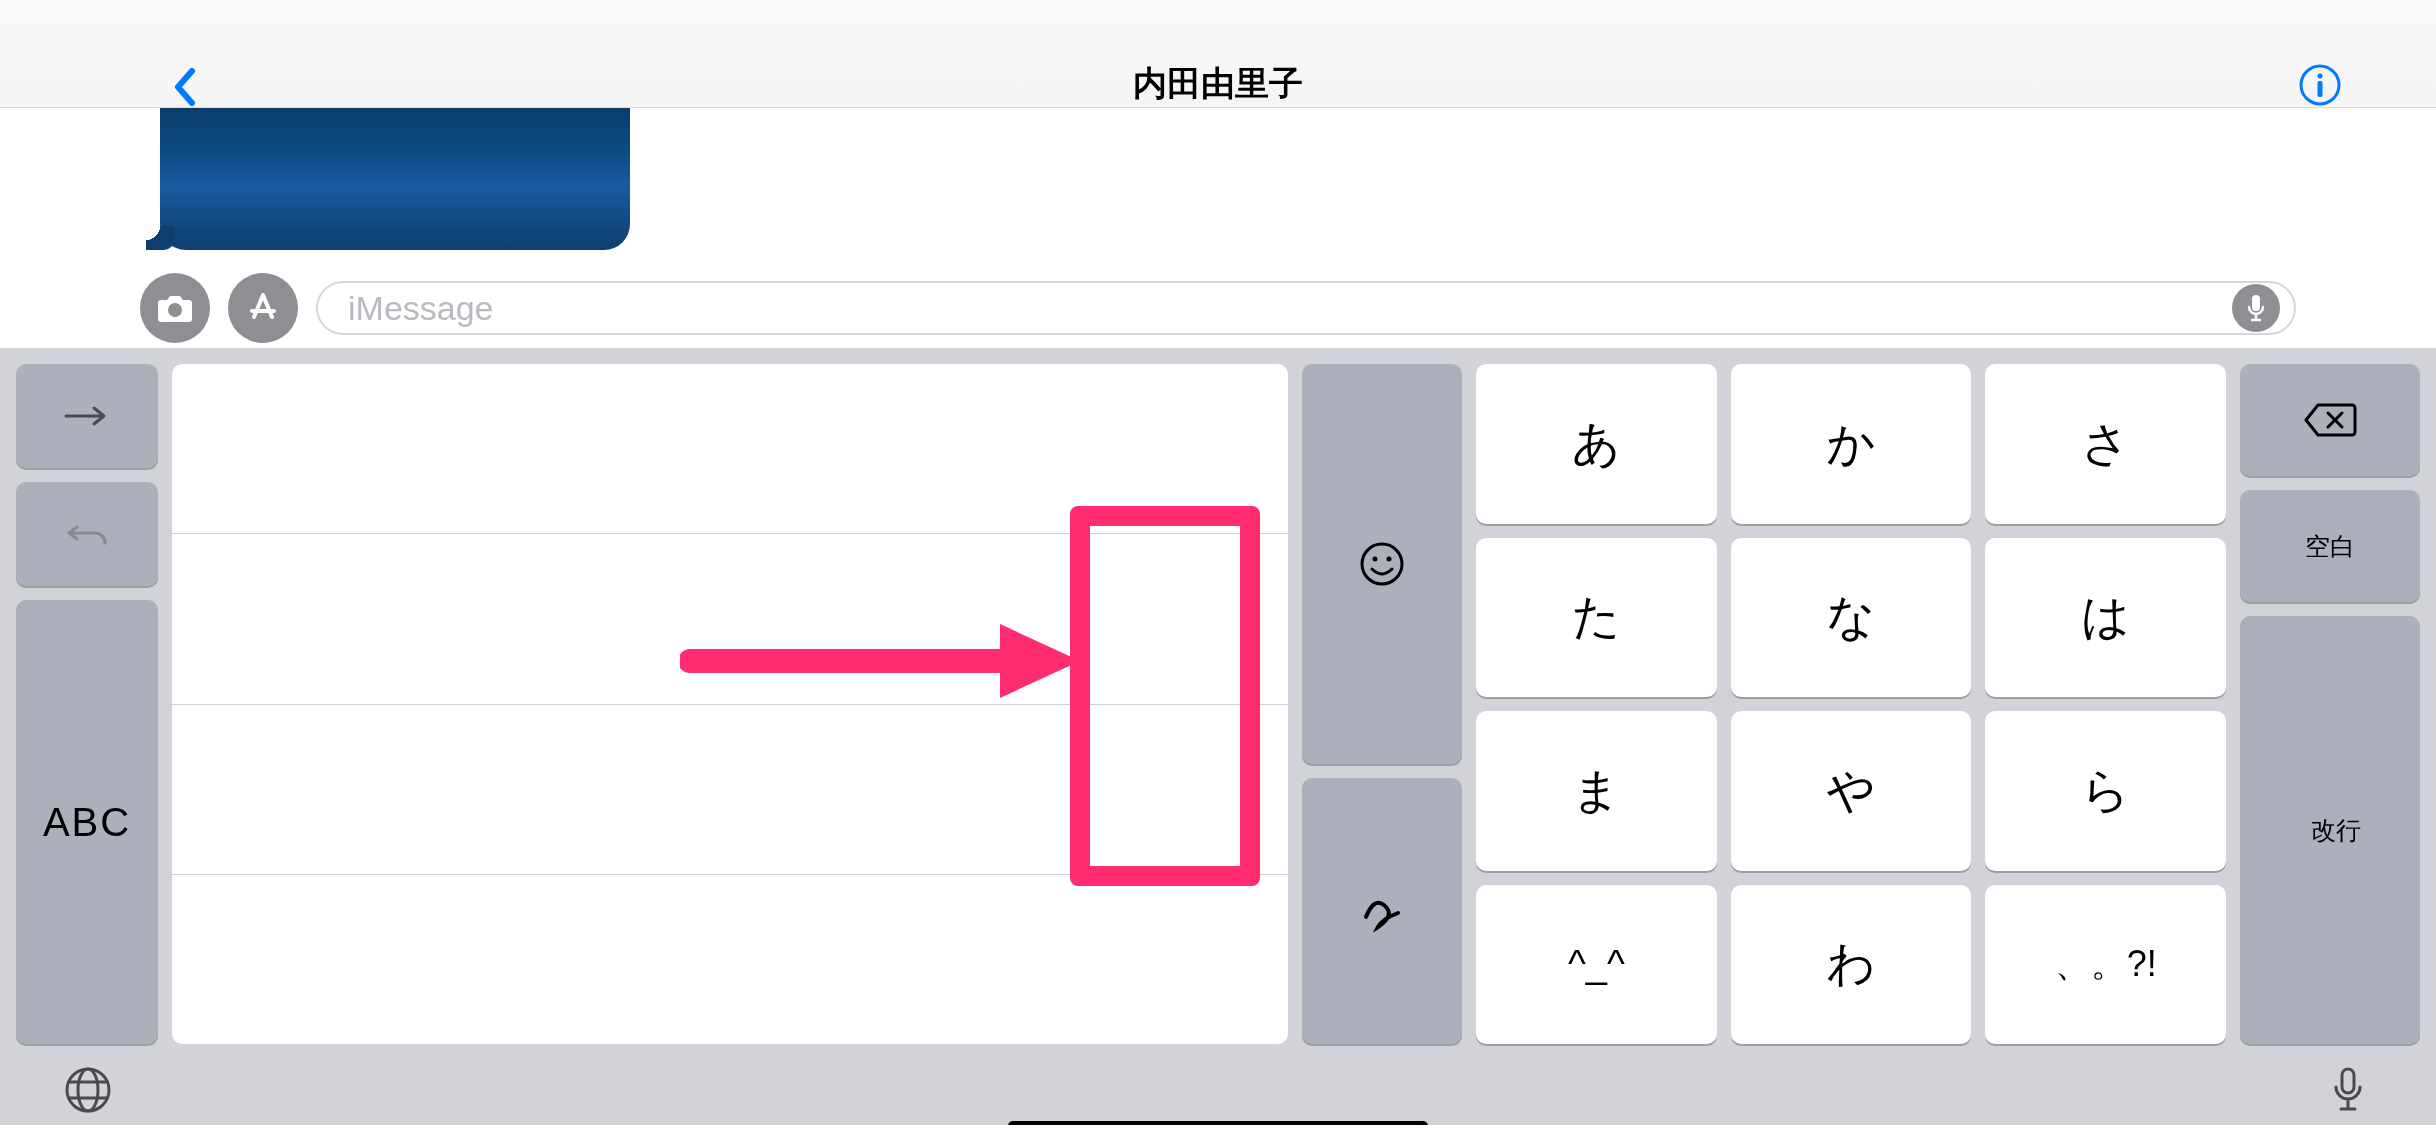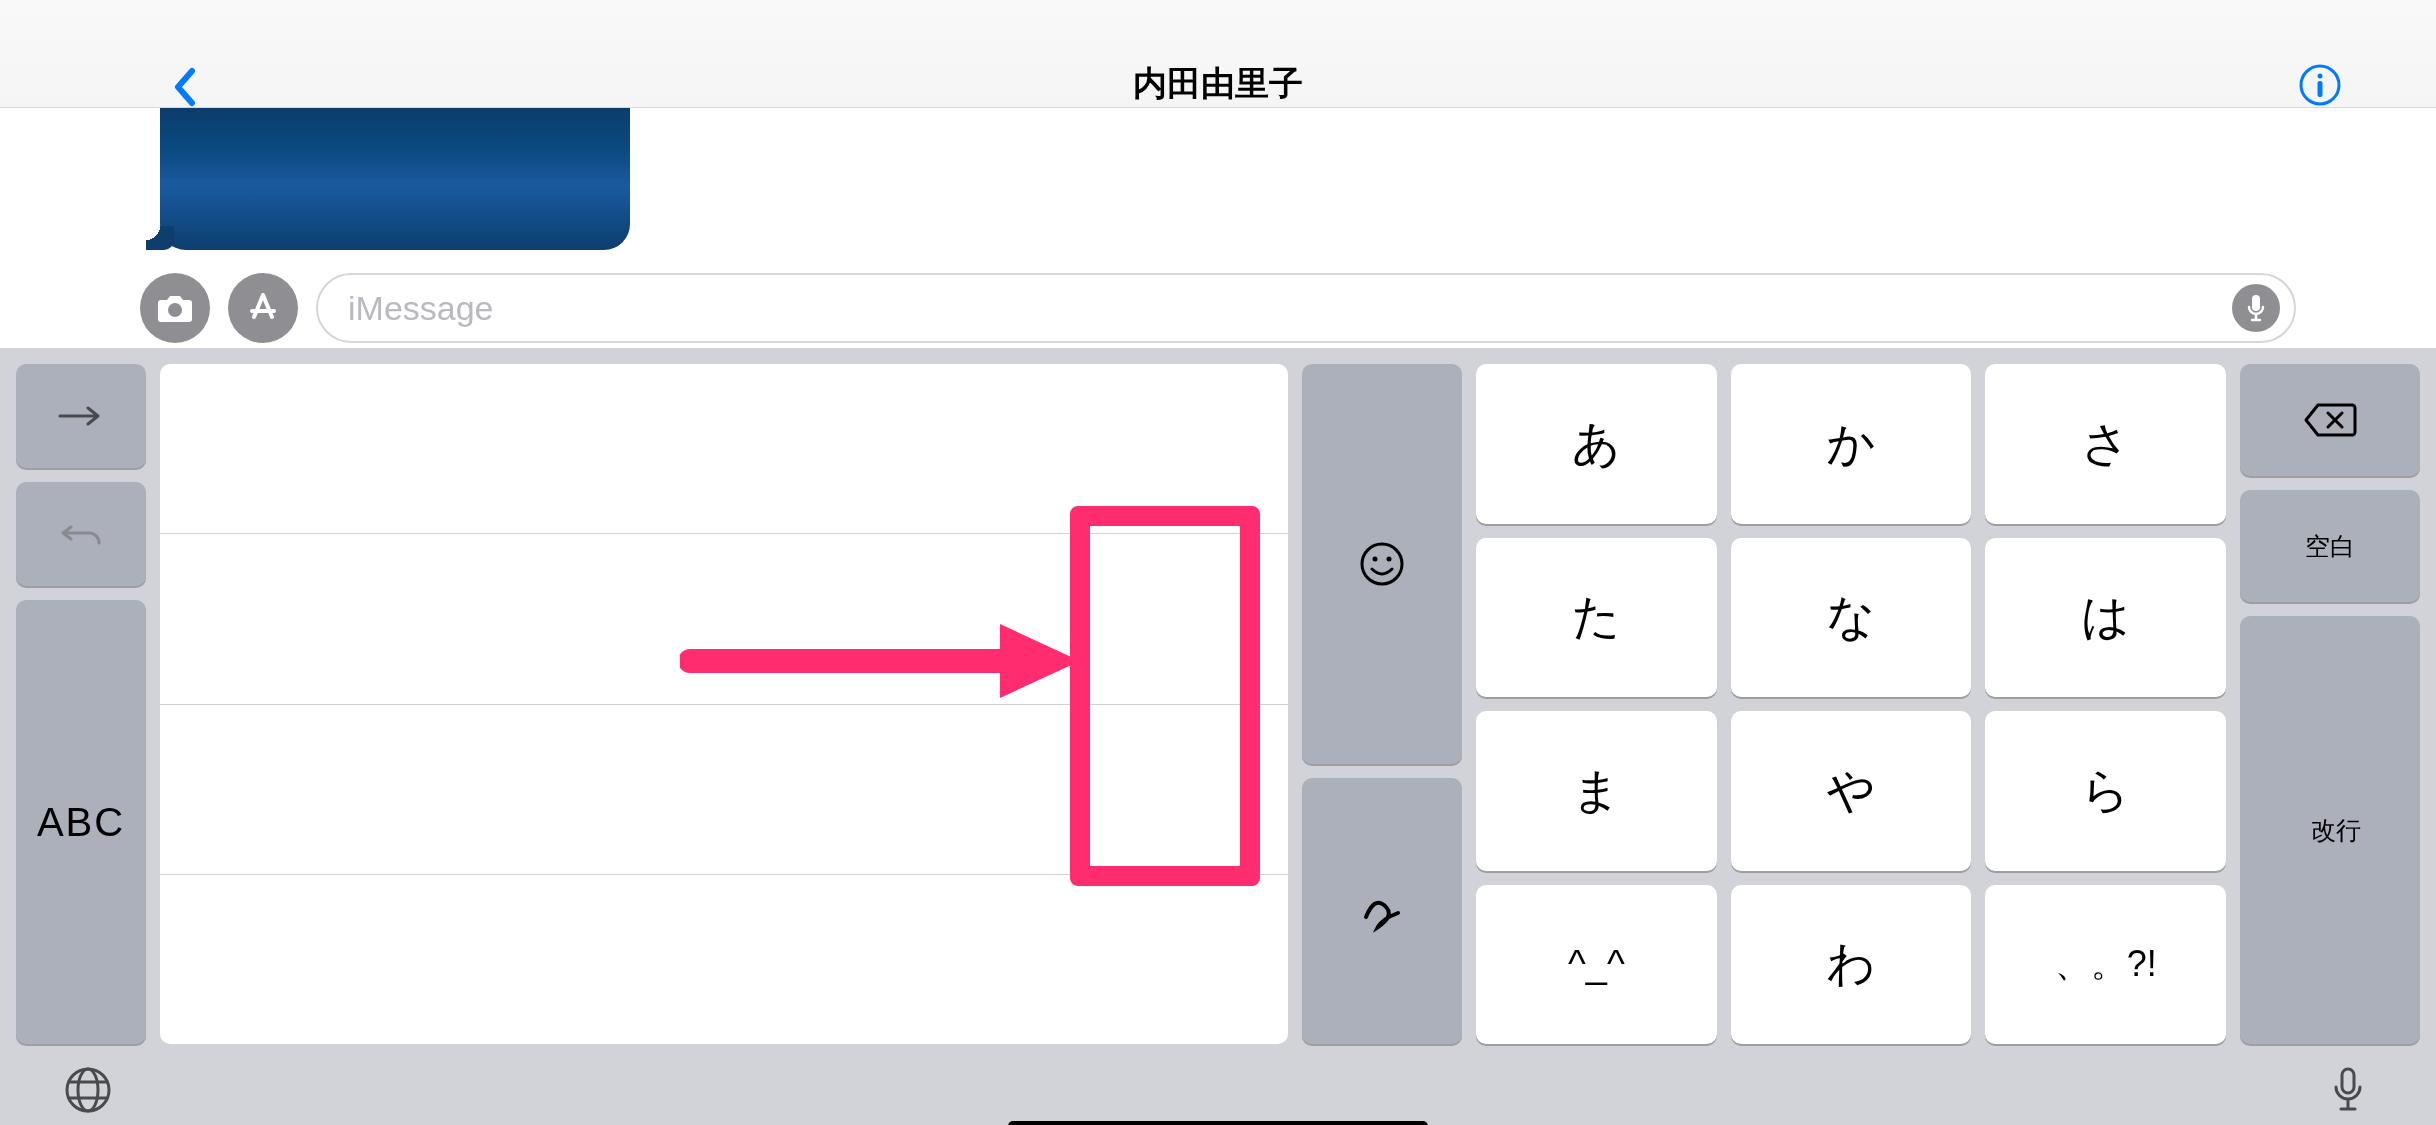--- a/index.html
+++ b/index.html
@@ -45,21 +45,21 @@
       background: #fff;
     }
     .circ-btn {
       width: 70px; height: 70px; border-radius: 50%;
       background: #8e8e93; display: flex; align-items: center; justify-content: center;
       cursor: pointer;
     }
     .apps-btn { position: relative; }
     .apps-btn::before { content: ""; position: absolute; inset: -4px; border-radius: 50%; border: 4px solid #8e8e93; left: auto; width: 70px; height: 70px; right: -8px; z-index: -1; }
     .msg-input {
-      flex: 1; height: 70px; border-radius: 35px;
+      flex: 1; height: 54px; border-radius: 35px;
       border: 2px solid #d6d6d8; background: #fff;
       display: flex; align-items: center; padding: 8px 30px;
       position: relative;
     }
     .msg-placeholder { color: #b9b9bf; font-size: 34px; }
     .mic-in-input {
       position: absolute; right: 14px; top: 50%; transform: translateY(-50%);
       width: 48px; height: 48px; border-radius: 50%; background: #8e8e93;
       display: flex; align-items: center; justify-content: center;
     }
@@ -70,21 +70,21 @@
       background: #d1d3d9;
       padding: 16px 0 0 0;
       position: relative;
     }
     .kb-inner {
       display: flex;
       height: 680px;
       padding: 0 16px;
       gap: 14px;
     }
-    .left-col { width: 130px; display: flex; flex-direction: column; gap: 14px; }
+    .left-col { width: 142px; display: flex; flex-direction: column; gap: 14px; }
     .sugg-area { flex: 1; background: #fff; border-radius: 10px; display: flex; flex-direction: column; }
     .sugg-row { flex: 1; border-bottom: 1px solid #cfcfd4; }
     .sugg-row:last-child { border-bottom: none; }
     .right-area { width: 1118px; display: flex; gap: 14px; }
     .emoji-col { width: 160px; display: flex; flex-direction: column; gap: 14px; }
     .kana-grid { flex: 1; display: grid; grid-template-columns: repeat(3, 1fr); grid-template-rows: repeat(4, 1fr); gap: 14px; }
     .func-col { width: 180px; display: flex; flex-direction: column; gap: 14px; }
 
     .key {
       background: #fff; border-radius: 10px;

